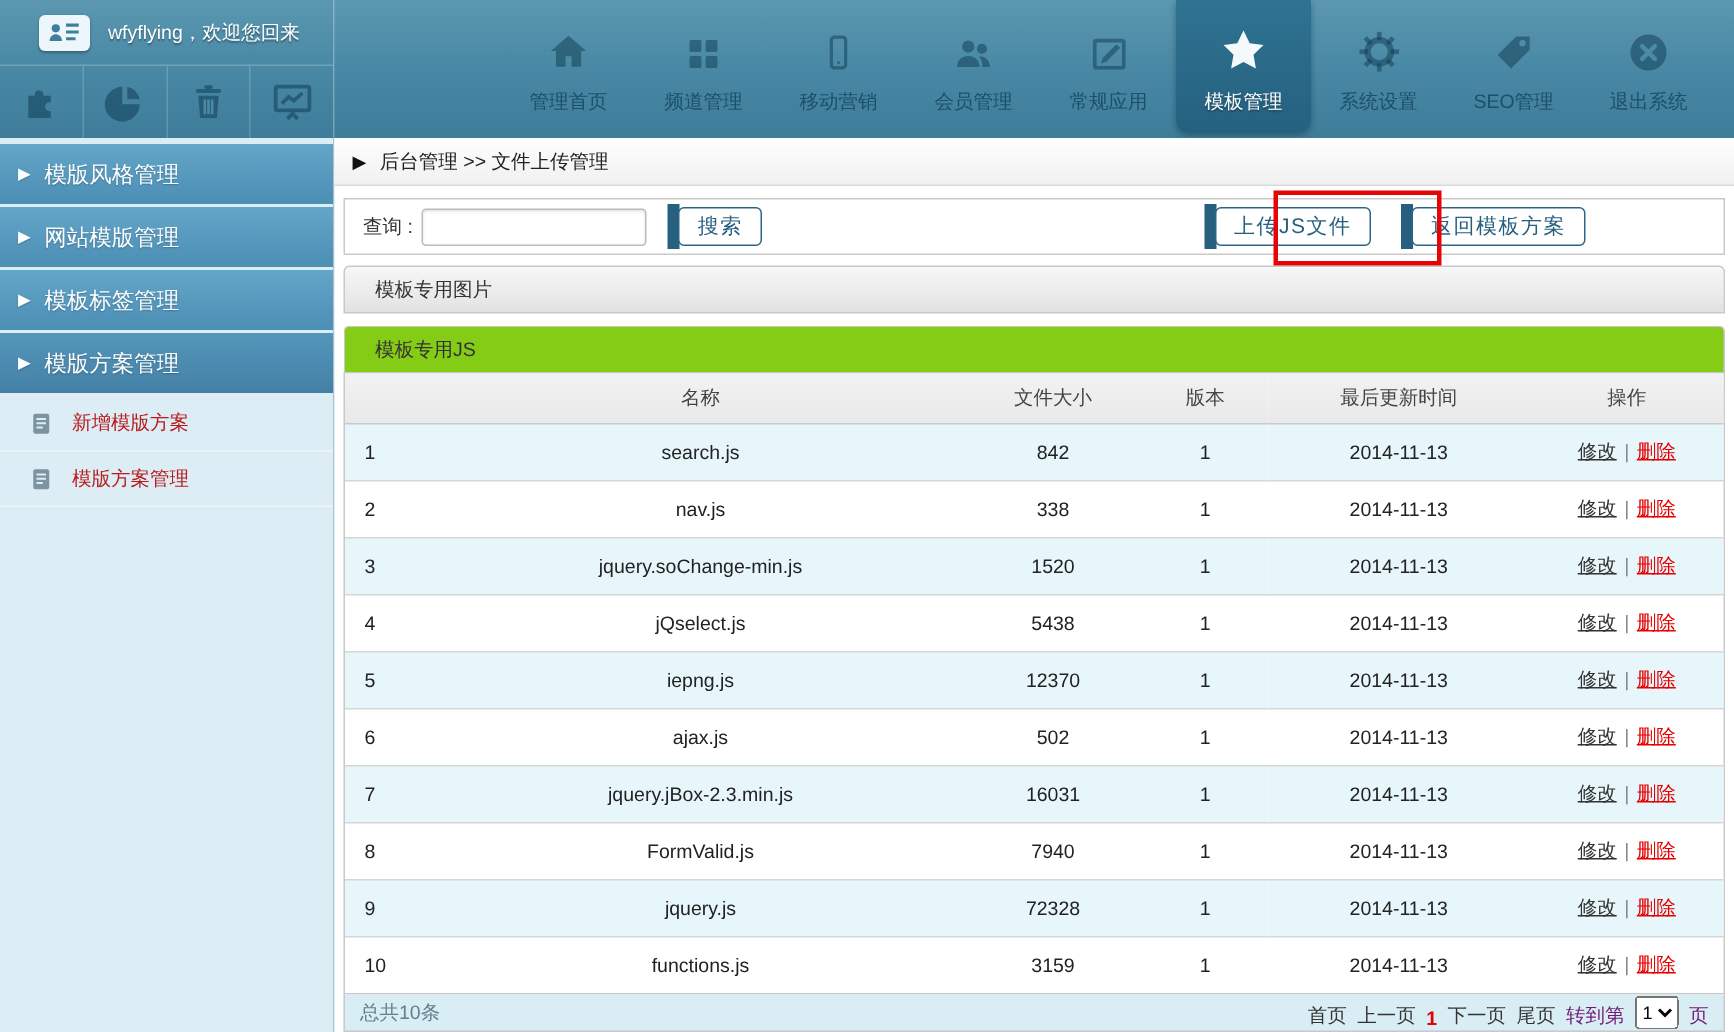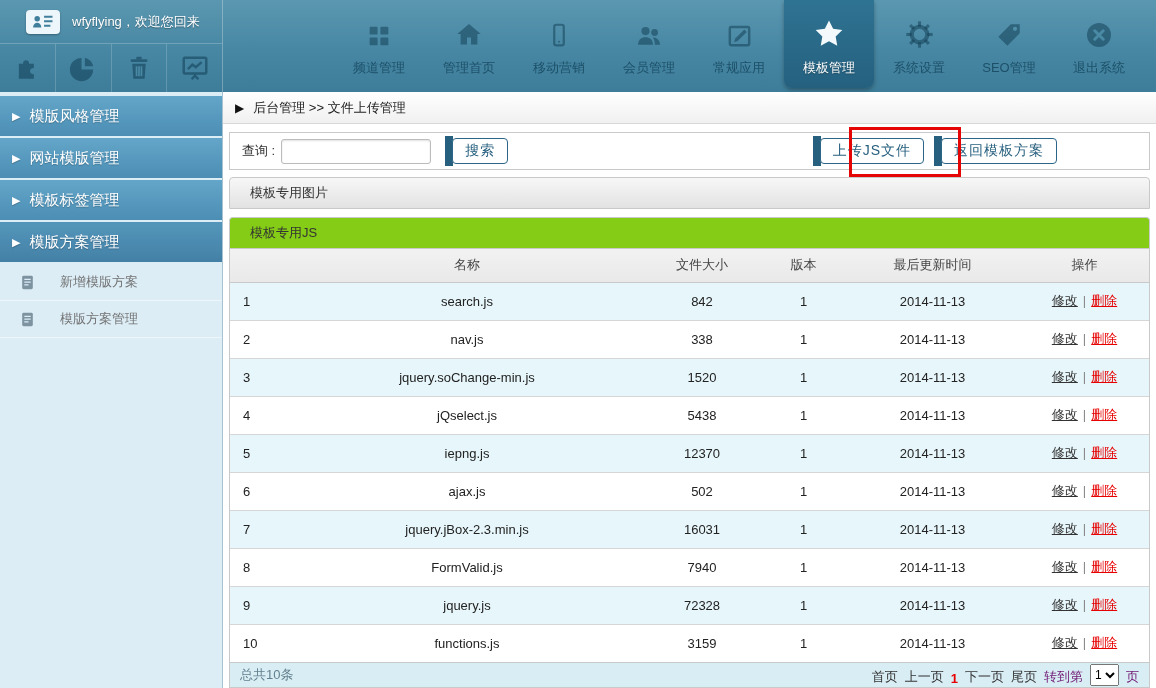--- a/index.html
+++ b/index.html
@@ -22,33 +22,33 @@
   .nav-label { font-size:13px; }
   .nav-item.active { background:linear-gradient(180deg,#2f7392,#25607f); border-radius:0 0 8px 8px; color:#fff; box-shadow:0 2px 4px rgba(0,0,0,.3); text-shadow:0 1px 1px rgba(0,0,0,.3); }
   .nav-item.active .nav-ico { color:#f4fafc; }
 
   
   .main { display:flex; height:596px; }
   .sidebar { flex:0 0 223px; background:#dcedf6; border-right:1px solid #a9c2cf; padding-top:4px; }
   .side-item { height:40px; margin-bottom:2px; background:linear-gradient(180deg,#63a6c9,#4c8eb4); display:flex; align-items:center; padding-left:12px; gap:9px; color:#fff; font-size:15px; cursor:pointer; text-shadow:0 1px 1px rgba(0,0,0,.25); }
   .side-item.active { background:linear-gradient(180deg,#5496bb,#4480a6); }
   .tri { font-size:11px; line-height:1; }
-  .side-sub { height:37px; display:flex; align-items:center; padding-left:19px; gap:24px; color:#737373; font-size:13px; border-bottom:1px solid #eef6fa; cursor:pointer; }
+  .side-sub { height:37px; display:flex; align-items:center; padding-left:19px; gap:12px; color:#b91c1c; font-size:13px; border-bottom:1px solid #eef6fa; cursor:pointer; }
 
   .content { flex:1; display:flex; flex-direction:column; background:#fff; }
   .breadcrumb { height:32px; flex:0 0 32px; background:linear-gradient(180deg,#ffffff,#f0f0f0); border-bottom:1px solid #d8d8d8; display:flex; align-items:center; padding-left:12px; gap:9px; font-size:13px; color:#222; }
   .bc-tri { font-size:12px; color:#111; }
 
   .panel { margin:8px 6px 0; border:1px solid #c9c9c9; height:38px; flex:0 0 38px; display:flex; align-items:center; padding-left:12px; position:relative; }
   .q-label { font-size:13px; color:#333; }
   .q-input { width:150px; height:25px; margin-left:6px; border:1px solid #bcbcbc; border-radius:3px; box-shadow:inset 0 1px 2px rgba(0,0,0,.12); padding:0 6px; font-size:13px; }
   .ribbon-btn { display:flex; align-items:center; margin-left:14px; cursor:pointer; }
   .ribbon-bar { width:8px; height:30px; background:#27607f; }
   .ribbon-face { border:1px solid #2b6687; border-radius:4px; background:#fff; color:#27607f; font-weight:normal; font-size:14px; padding:3px 12px; margin-left:-1px; white-space:nowrap; letter-spacing:1px; }
-  .btn-group { margin-left:auto; display:flex; gap:10px; margin-right:92px; }
+  .btn-group { margin-left:auto; display:flex; gap:20px; margin-right:92px; }
   .btn-group .ribbon-btn { margin-left:0; }
   .red-box { position:absolute; left:619px; top:-6px; width:112px; height:50px; border:3px solid #e60505; pointer-events:none; z-index:5; }
 
   .tabs { margin:7px 6px 0; display:flex; gap:8px;flex-direction:column; }
   .tab { padding:6px 20px; font-size:13px; color:#333; border:1px solid #c9c9c9; border-radius:4px 4px 0 0; background:linear-gradient(180deg,#f7f7f7,#e2e2e2); cursor:pointer; }
   .tab.active { background:#84cc16; border-bottom-color:#fff; }
 
   .table-wrap { margin:-1px 6px 0; border:1px solid #c9c9c9; }
   table.grid { width:100%; border-collapse:collapse; font-size:13px; table-layout:fixed; }
   .grid th { height:33px; font-weight:normal; color:#444; background:linear-gradient(180deg,#f2f2f2,#e9e9e9); border-bottom:1px solid #c9c9c9; text-align:center; }
@@ -113,36 +113,36 @@
             <path d="M6.3 12.9l3.6-3.6 2.8 2 4.6-4"></path>
             <path d="M9.3 21l2.7-2.8 2.7 2.8"></path>
           </svg>
         </div>
       </div>
     </div>
 
     <div class="topnav">
       <div class="nav-item">
         <span class="nav-ico">
+          <svg width="32" height="30" viewBox="0 0 24 24" fill="currentColor">
+              <path d="M12 3.1L2.6 11.2h2.7v8.4h5.1V14h3.2v5.6h5.1v-8.4h2.7z"></path>
+            </svg>
+        </span>
+        <span class="nav-label">管理首页</span>
+      </div>
+      <div class="nav-item">
+        <span class="nav-ico">
           <svg width="28" height="28" viewBox="0 0 24 24" fill="currentColor">
             <rect x="4" y="4" width="6.8" height="6.8" rx="1"></rect>
               <rect x="13.2" y="4" width="6.8" height="6.8" rx="1"></rect>
             <rect x="4" y="13.2" width="6.8" height="6.8" rx="1"></rect>
               <rect x="13.2" y="13.2" width="6.8" height="6.8" rx="1"></rect>
           </svg>
         </span>
         <span class="nav-label">频道管理</span>
-      </div>
-      <div class="nav-item">
-        <span class="nav-ico">
-          <svg width="32" height="30" viewBox="0 0 24 24" fill="currentColor">
-              <path d="M12 3.1L2.6 11.2h2.7v8.4h5.1V14h3.2v5.6h5.1v-8.4h2.7z"></path>
-            </svg>
-        </span>
-        <span class="nav-label">管理首页</span>
       </div>
       <div class="nav-item">
         <span class="nav-ico">
           <svg width="26" height="30" viewBox="0 0 24 24" fill="none" stroke="currentColor" stroke-width="2">
             <rect x="7.6" y="2.5" width="8.8" height="19" rx="2"></rect>
             <circle cx="12" cy="18.3" r="0.9" fill="currentColor" stroke="none"></circle>
           </svg>
         </span>
         <span class="nav-label">移动营销</span>
       </div>

